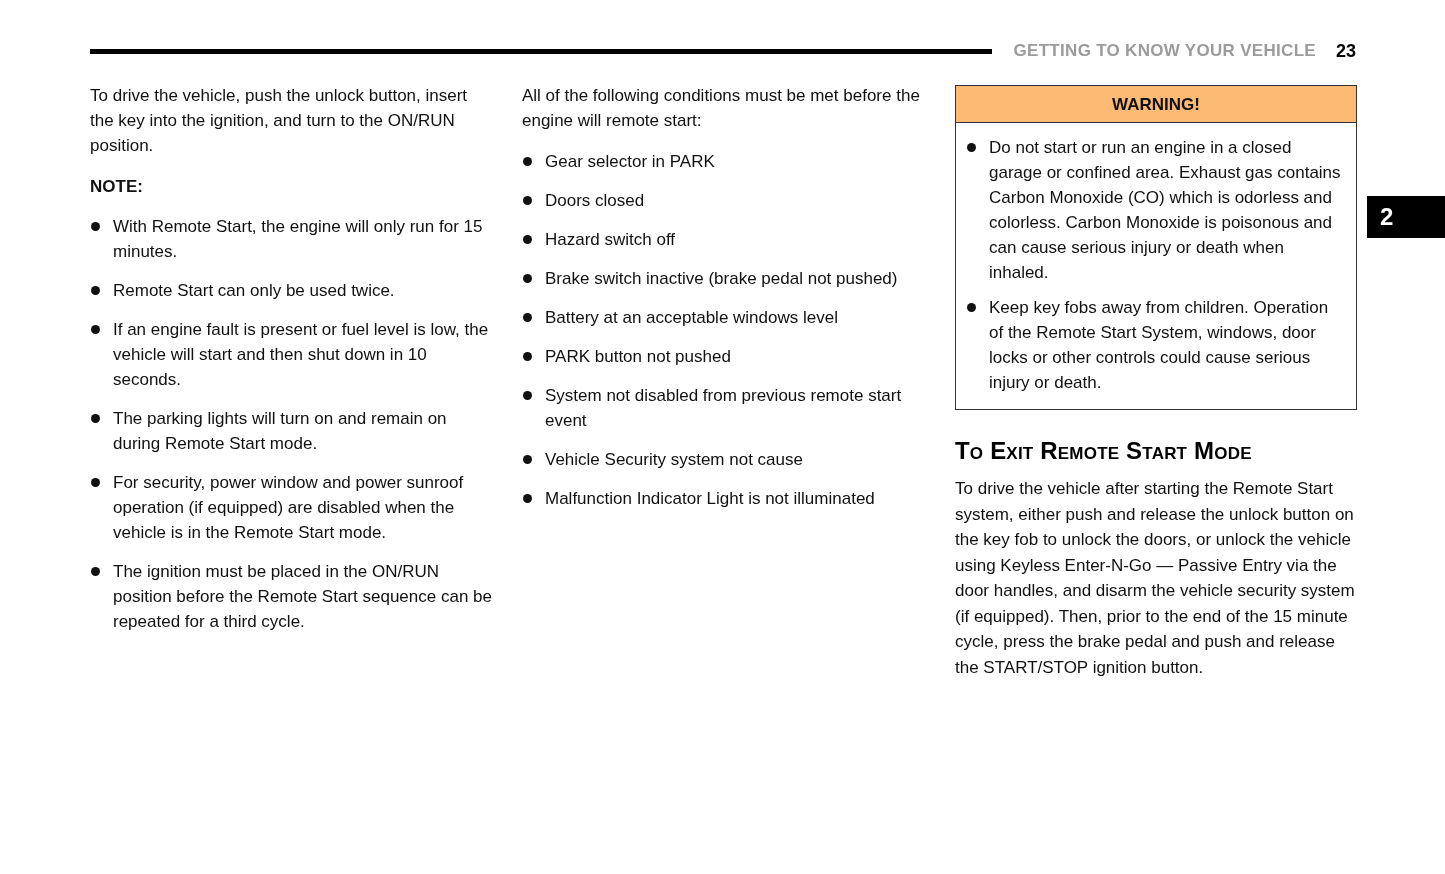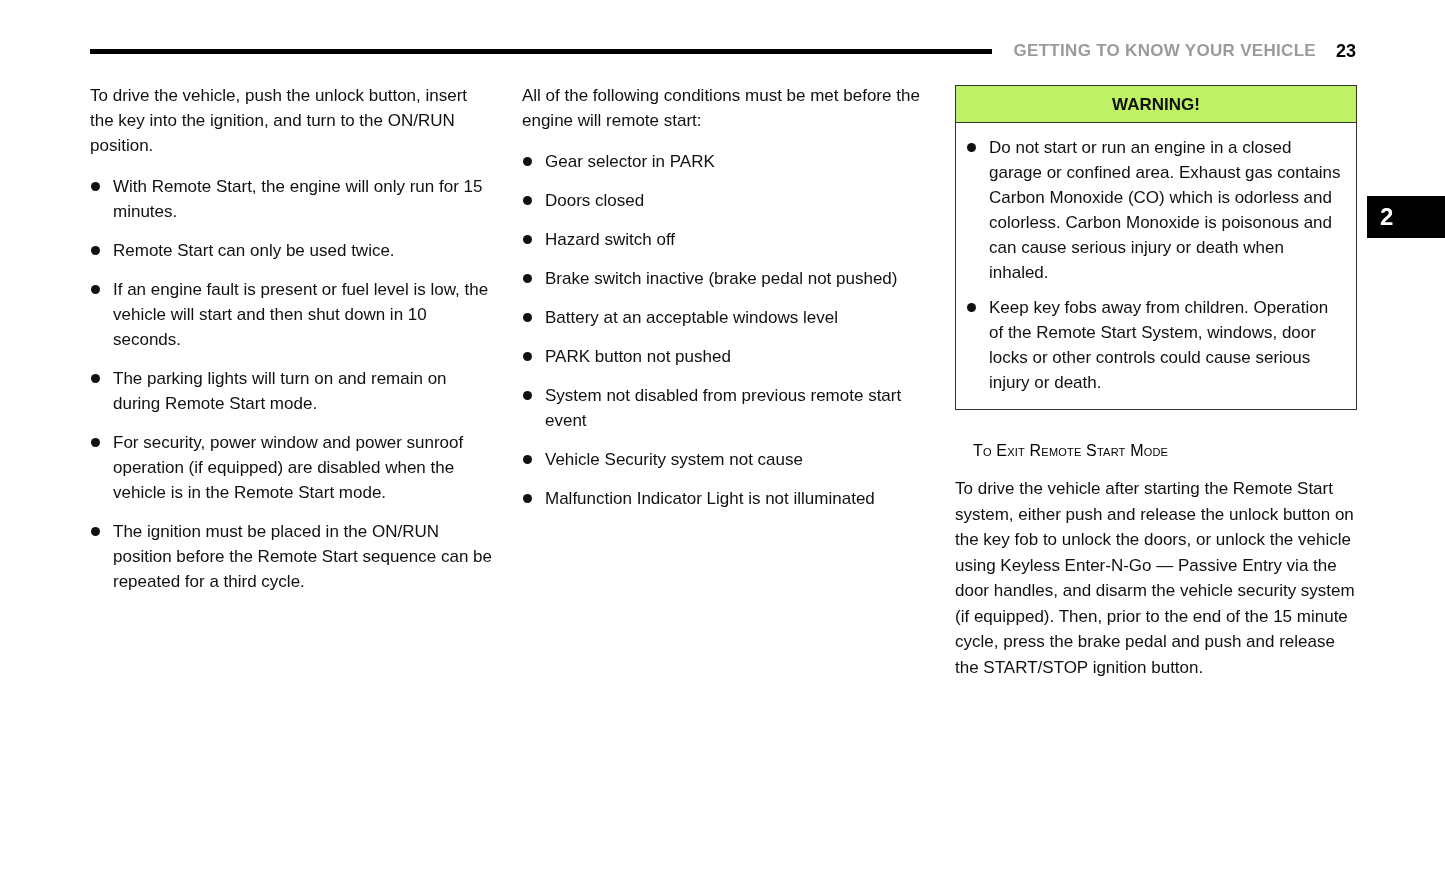--- a/index.html
+++ b/index.html
@@ -100,39 +100,39 @@
     border-radius: 50%;
     background: #111111;
   }
 
   
   .warning-box {
     border: 1px solid #333333;
     margin-bottom: 28px;
   }
   .warning-header {
-    background: #bef264;
+    background: #fdba74;
     border-bottom: 1px solid #333333;
     text-align: center;
     font-weight: 700;
     font-size: 17px;
     padding: 6px 4px 5px 4px;
   }
   .warning-body {
     padding: 12px 12px 4px 10px;
   }
   .warning-body li.bullet { margin-bottom: 10px; }
 
   
   .exit-heading {
     font-variant: small-caps;
-    font-weight: 400;
-    font-size: 16px;
+    font-weight: 700;
+    font-size: 24px;
     line-height: 26px;
-    margin: 0 0 12px 18px;
+    margin: 0 0 12px 0;
     color: #000000;
     letter-spacing: 0.2px;
   }
   .exit-paragraph {
     font-size: 17px;
     line-height: 25.5px;
   }
 </style>
 </head>
 <body>
@@ -142,20 +142,21 @@
   <div class="header">
     <div class="header-rule"></div>
     <div class="header-title">GETTING TO KNOW YOUR VEHICLE</div>
     <div class="header-pagenum">23</div>
   </div>
 
   <div class="chapter-tab">2</div>
 
   <div class="col col-left">
     <p class="intro">To drive the vehicle, push the unlock button, insert the key into the ignition, and turn to the ON/RUN position.</p>
+    <p class="note-label">NOTE:</p>
     <ul>
       <li class="bullet">With Remote Start, the engine will only run for 15 minutes.</li>
       <li class="bullet">Remote Start can only be used twice.</li>
       <li class="bullet">If an engine fault is present or fuel level is low, the vehicle will start and then shut down in 10 seconds.</li>
       <li class="bullet">The parking lights will turn on and remain on during Remote Start mode.</li>
       <li class="bullet">For security, power window and power sunroof operation (if equipped) are disabled when the vehicle is in the Remote Start mode.</li>
       <li class="bullet">The ignition must be placed in the ON/RUN position before the Remote Start sequence can be repeated for a third cycle.</li>
     </ul>
   </div>
 

